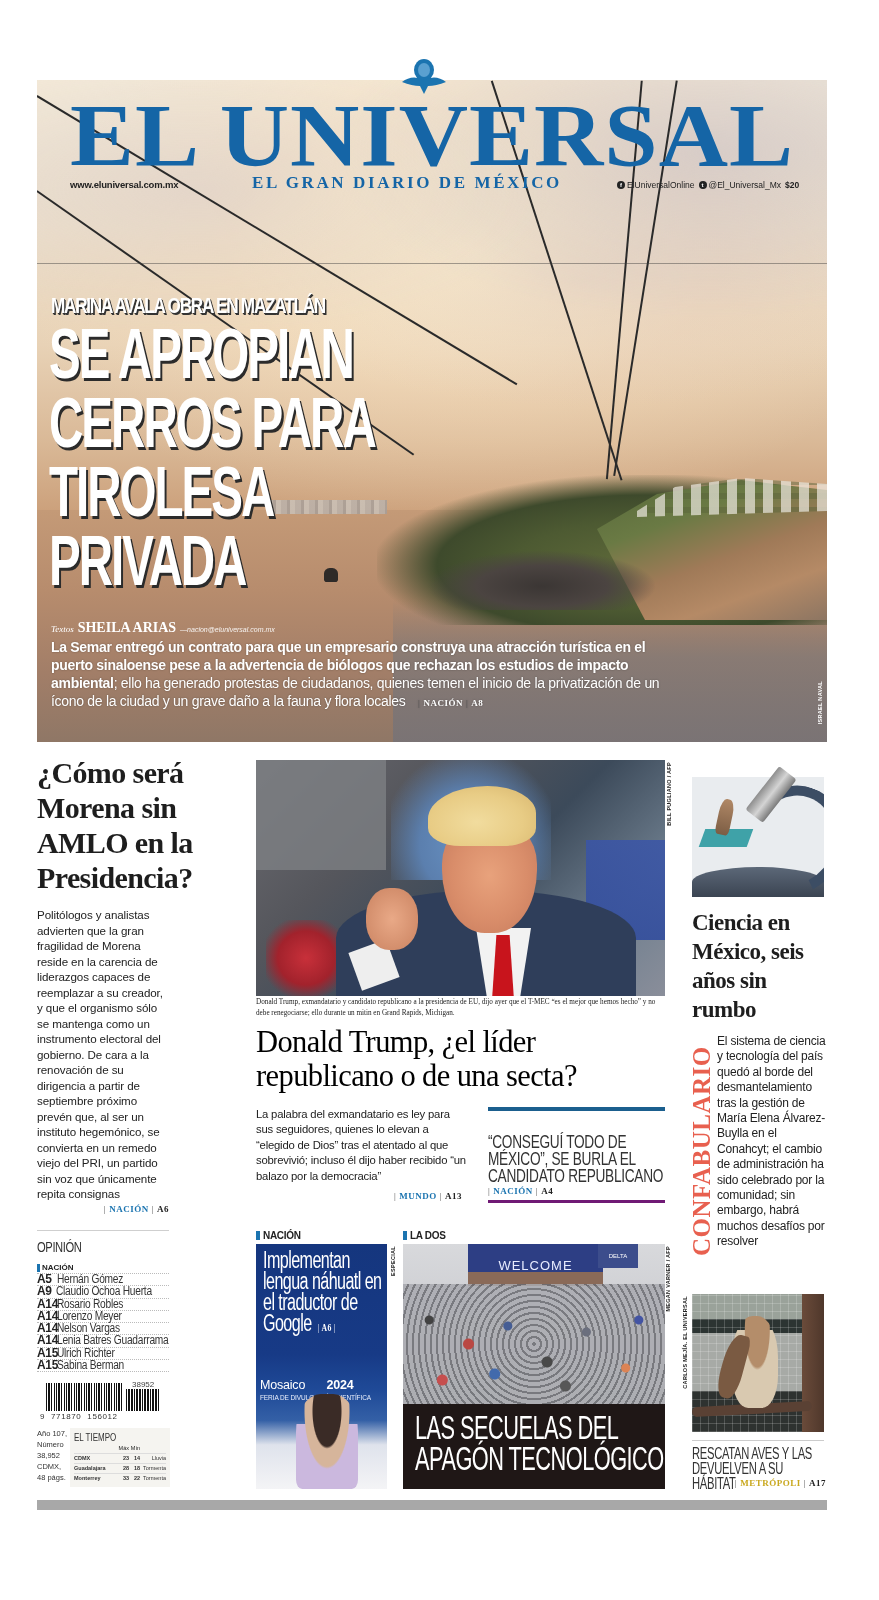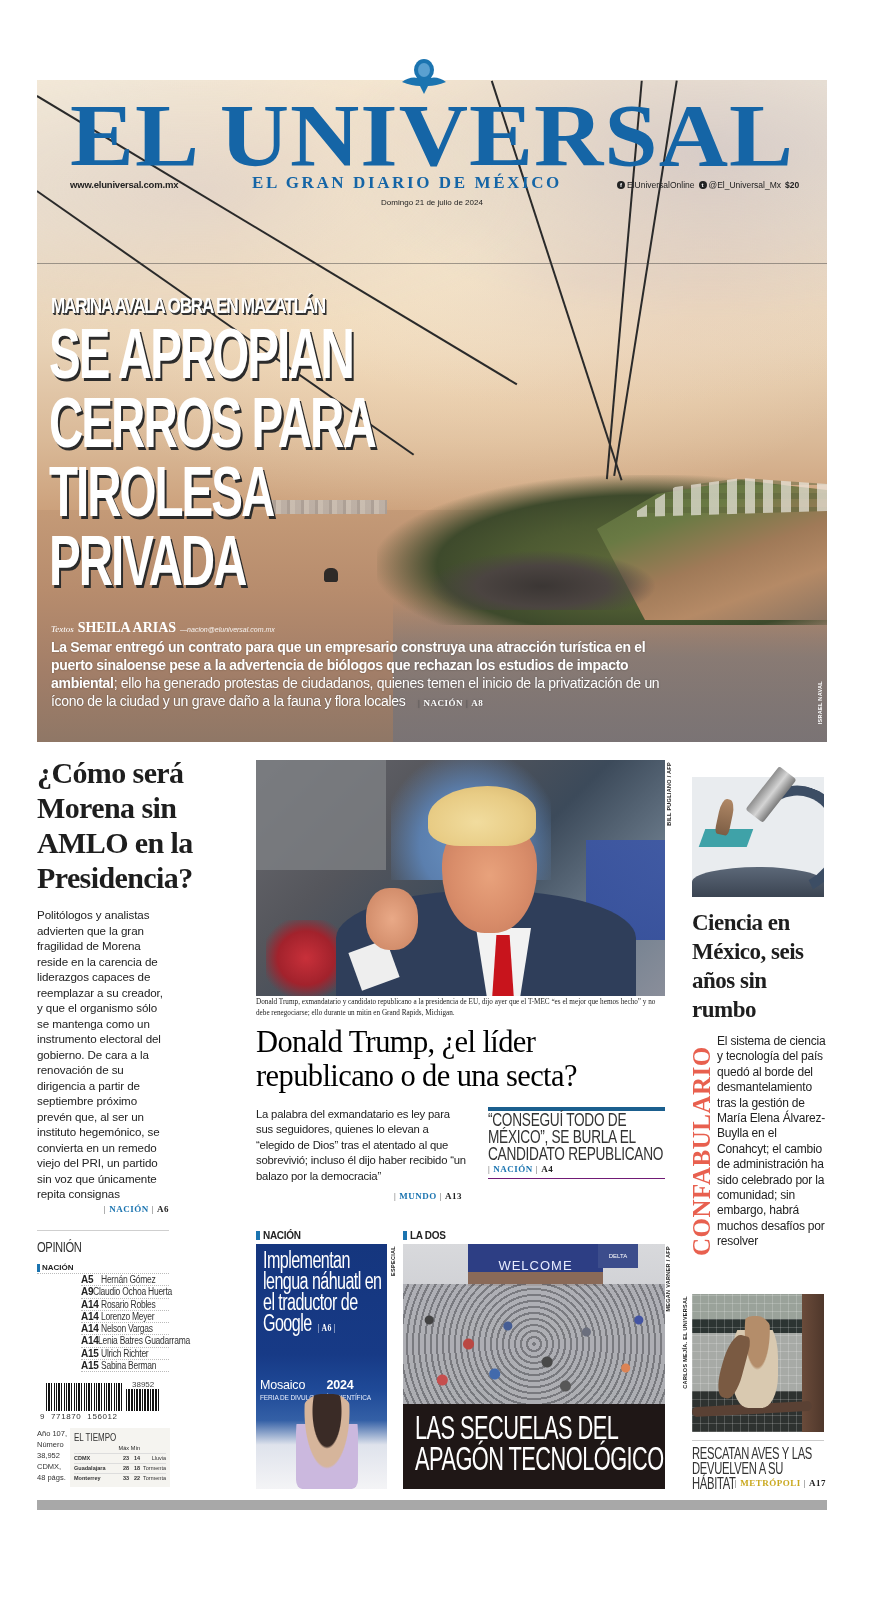--- a/index.html
+++ b/index.html
@@ -123,21 +123,21 @@
   .morena-body { margin-top: 12px; width: 130px; font-size: 11.6px; line-height: 15.5px; color: #222; letter-spacing: -0.1px; }
   .morena-ref { text-align: right; width: 132px; margin-top: 2px; }
   .ref-section { color: #1b74b0; }
   .ref-page { color: #222; }
   .ref-sep { color: #555; font-weight: normal; margin: 0 3px; }
 
   .opinion-box { position: absolute; left: 37px; top: 1230px; width: 132px; border-top: 1px solid #cfcfcf; padding-top: 8px; }
   .opinion-title { font-size: 14px; color: #333; letter-spacing: -0.5px; transform: scaleX(0.8); transform-origin: 0 0; margin-bottom: 8px; }
   .opinion-section { font-size: 8px; font-weight: bold; color: #222; display: flex; align-items: center; gap: 2px; border-bottom: 1px dotted #bbb; padding-bottom: 1px; }
   .sq { display: inline-block; width: 3px; height: 8px; background: #1b74b0; }
-  .opinion-row { display: flex; font-size: 10px; line-height: 11.3px; border-bottom: 1px dotted #bbb; letter-spacing: -0.3px; margin-left: 44px; }
+  .opinion-row { display: flex; font-size: 12px; line-height: 11.3px; border-bottom: 1px dotted #bbb; letter-spacing: -0.3px; }
   .opinion-row .pg { width: 20px; font-weight: bold; color: #222; }
   .opinion-row .nm { color: #333; transform: scaleX(0.85); transform-origin: 0 0; white-space: nowrap; }
 
   .barcode-wrap { position: absolute; left: 40px; top: 1380px; width: 130px; height: 45px; }
   .barcode-main { position: absolute; left: 6px; top: 3px; width: 76px; height: 28px;
     background: repeating-linear-gradient(90deg, #111 0 1px, #fff 1px 2px, #111 2px 4px, #fff 4px 5px, #111 5px 6px, #fff 6px 8px, #111 8px 9px, #fff 9px 10px); }
   .barcode-sup { position: absolute; left: 86px; top: 9px; width: 34px; height: 22px;
     background: repeating-linear-gradient(90deg, #111 0 1px, #fff 1px 2px, #111 2px 4px, #fff 4px 5px, #111 5px 7px, #fff 7px 8px); }
   .barcode-supnum { position: absolute; left: 92px; top: 0px; font-size: 8px; color: #444; }
   .barcode-num { position: absolute; left: 0; top: 32px; font-size: 8px; color: #333; letter-spacing: 0.6px; display: flex; gap: 6px; }
@@ -166,21 +166,21 @@
   .trump-photo .hair { position: absolute; left: 172px; top: 26px; width: 108px; height: 60px; background: radial-gradient(ellipse at 45% 60%, #f1dc9e 0%, #e8cc85 55%, #d6b46c 100%); border-radius: 55% 45% 30% 30%; }
   .trump-photo .fist { position: absolute; left: 110px; top: 128px; width: 52px; height: 62px; background: radial-gradient(ellipse, #e9a987 0%, #d38e6c 70%, #b97a5d 100%); border-radius: 45%; }
   .trump-photo .cuff { position: absolute; left: 98px; top: 185px; width: 40px; height: 40px; background: #eeeeee; transform: rotate(-20deg); }
   .trump-credit { position: absolute; left: 666px; top: 762px; }
 
   .trump-caption { position: absolute; left: 256px; top: 997px; width: 412px; font-family: "Liberation Serif", serif; font-size: 7.2px; line-height: 11px; color: #222; }
   .trump-title { position: absolute; left: 256px; top: 1025px; width: 420px; font-family: "Liberation Serif", serif; font-size: 30.5px; line-height: 34px; color: #000000; letter-spacing: -0.6px; font-weight: normal; }
   .trump-body { position: absolute; left: 256px; top: 1107px; width: 210px; font-size: 11.3px; line-height: 15.4px; color: #222; letter-spacing: -0.2px; }
   .trump-ref { position: absolute; left: 370px; top: 1191px; width: 92px; text-align: right; }
 
-  .quote-box { position: absolute; left: 488px; top: 1107px; width: 177px; border-top: 4px solid #1b5f8e; padding-top: 0; border-bottom: 1px solid #701a75; padding-bottom: 4px; }
+  .quote-box { position: absolute; left: 488px; top: 1107px; width: 177px; border-top: 4px solid #1b5f8e; padding-top: 22px; border-bottom: 3px solid #701a75; padding-bottom: 4px; }
   .quote-text { font-size: 19px; line-height: 17px; color: #333; transform: scaleX(0.72); transform-origin: 0 0; width: 245px; letter-spacing: -0.4px; }
   .quote-ref { margin-top: 2px; }
 
   .section-tag { position: absolute; font-size: 10px; font-weight: bold; color: #222; display: flex; align-items: center; gap: 3px; letter-spacing: -0.3px; }
   .section-tag .sq { width: 4px; height: 9px; background: #1b74b0; }
   .tag-nacion { left: 256px; top: 1230px; }
   .tag-dos { left: 403px; top: 1230px; }
 
   .nahuatl-box { position: absolute; left: 256px; top: 1244px; width: 131px; height: 245px; overflow: hidden;
     background: linear-gradient(180deg, #15367e 0%, #173a86 45%, #1f4a98 60%, #3460a6 72%, #dfe3ec 82%, #f4f4f6 100%); }
@@ -273,21 +273,20 @@
     <span class="soc">
       <span class="ico">f</span>
       <span>ElUniversalOnline</span>
     </span>
     <span class="soc">
       <span class="ico">t</span>
       <span>@El_Universal_Mx</span>
     </span>
     <span class="mast-price">$20</span>
   </div>
-  <div class="mast-date">Domingo 21 de julio de 2024</div>
   <div class="mast-rule"></div>
 
   <div class="hero-kicker">MARINA AVALA OBRA EN MAZATLÁN</div>
   <div class="hero-title">
     <div>SE APROPIAN</div>
     <div>CERROS PARA</div>
     <div>TIROLESA</div>
     <div>PRIVADA</div>
   </div>
   <div class="hero-byline">

